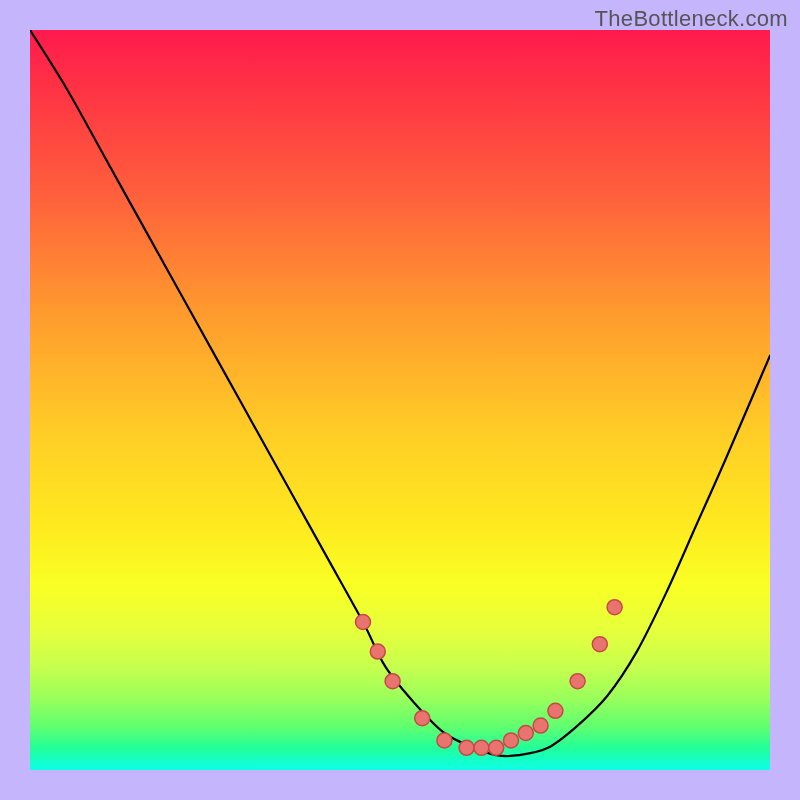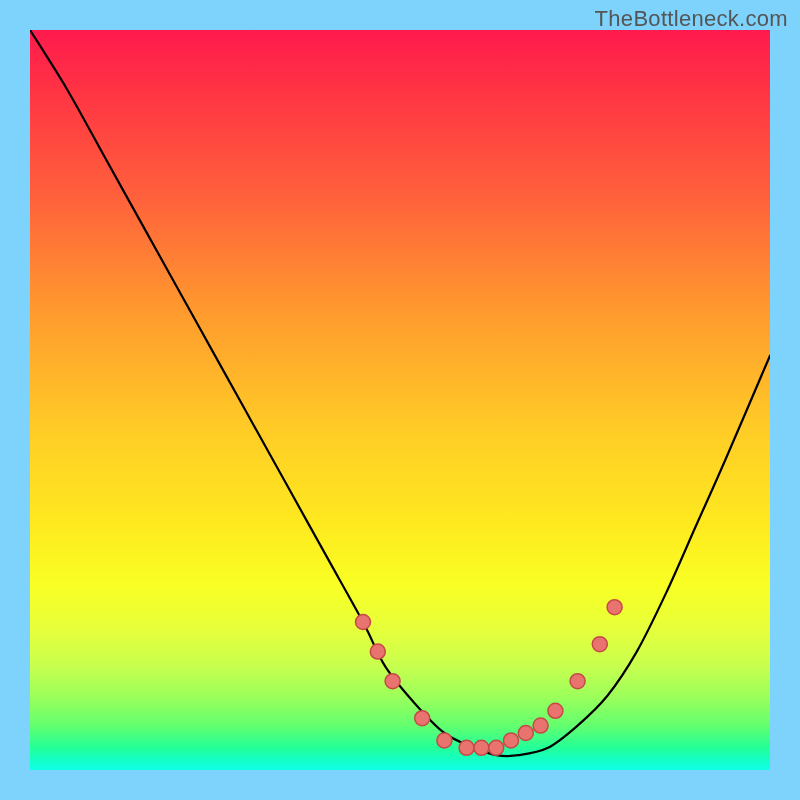--- a/index.html
+++ b/index.html
@@ -8,21 +8,21 @@
     width: 800px;
     height: 800px;
     background: #000;
     overflow: hidden;
     font-family: Arial, Helvetica, sans-serif;
   }
   .frame {
     position: relative;
     width: 800px;
     height: 800px;
-    background: #7dd3fc;
+    background: #c4b5fd;
   }
   .watermark {
     position: absolute;
     top: 6px;
     right: 12px;
     color: #555;
     font-size: 22px;
     font-weight: 500;
     letter-spacing: 0.3px;
     z-index: 30;

